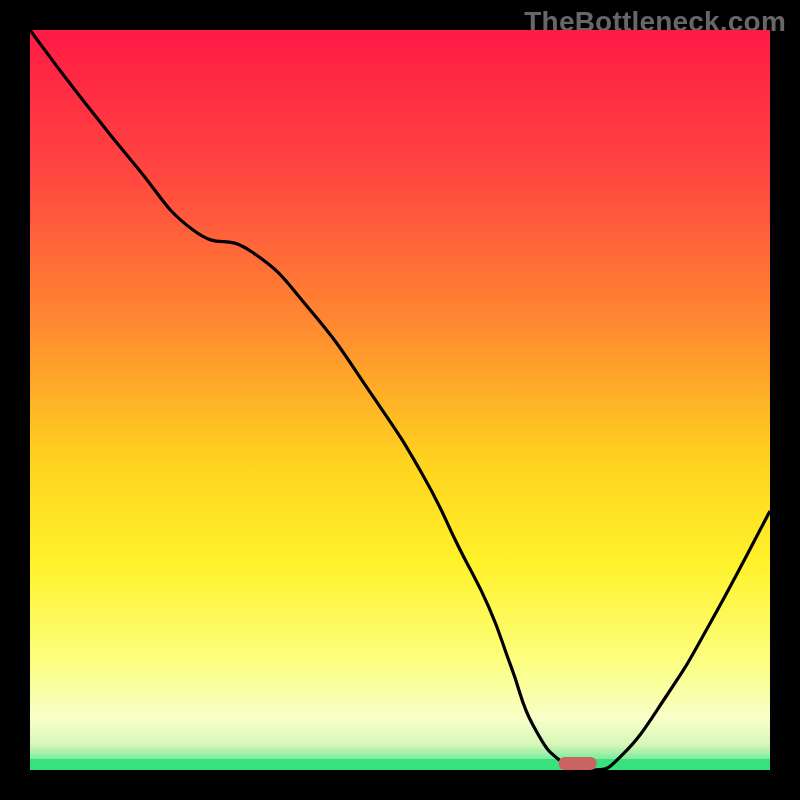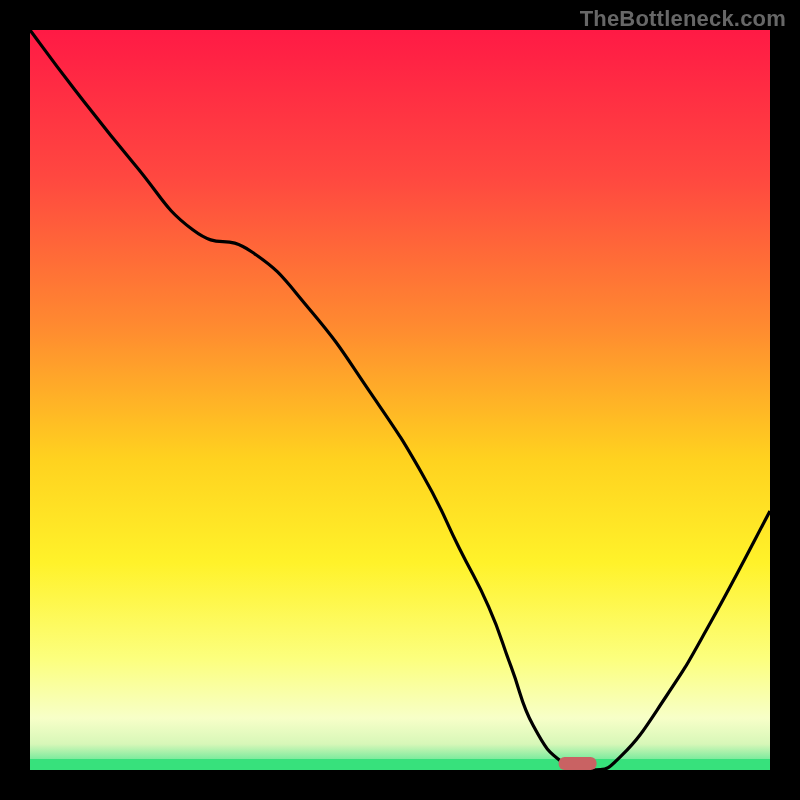--- a/index.html
+++ b/index.html
@@ -14,21 +14,21 @@
   .outer {
     position: relative;
     width: 800px;
     height: 800px;
     background: #000;
   }
   .watermark {
     position: absolute;
     top: 6px;
     right: 14px;
-    font-size: 22px;
+    font-size: 28px;
     font-weight: bold;
     color: #676767;
     letter-spacing: 0.2px;
     user-select: none;
   }
   .plot-wrap {
     position: absolute;
     left: 30px;
     top: 30px;
     width: 740px;

